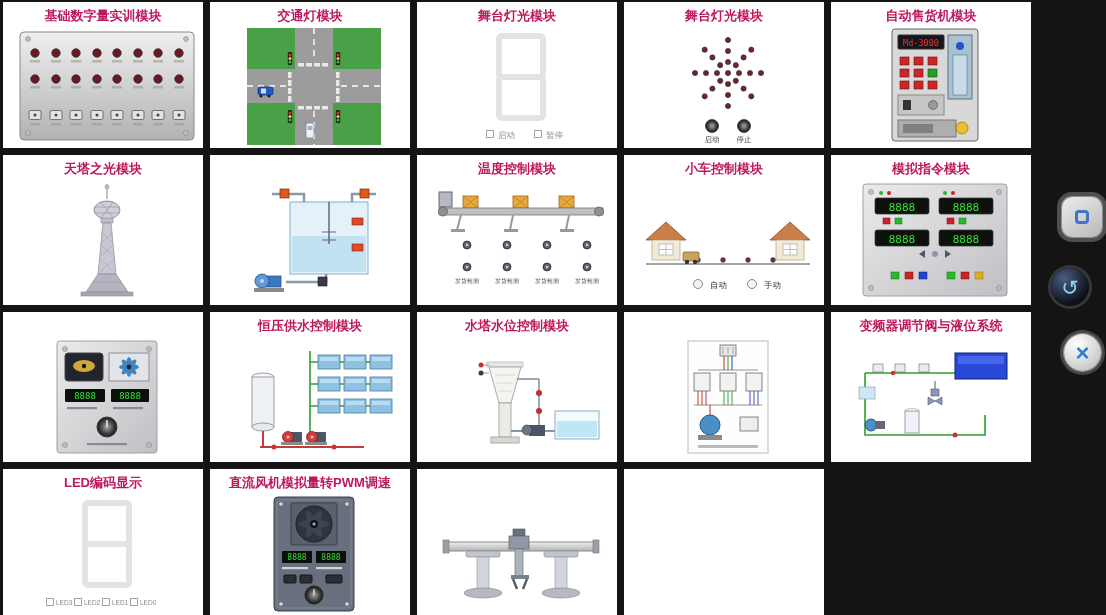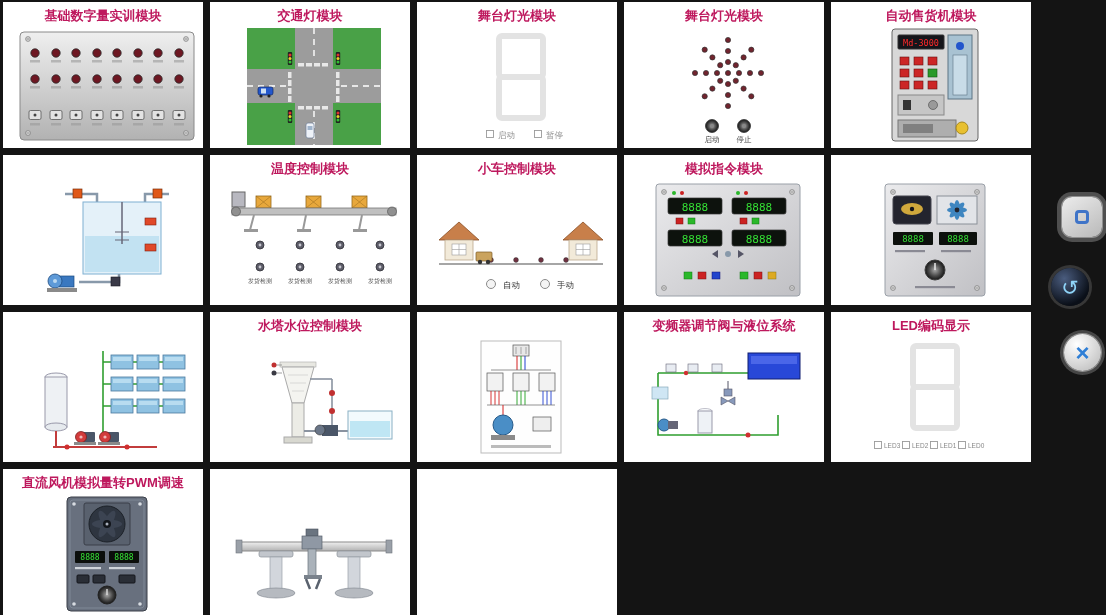--- a/index.html
+++ b/index.html
@@ -286,20 +286,37 @@
         <rect x="63" y="68" width="46" height="20" fill="#c6c6c6" stroke="#888"></rect>
         <rect x="68" y="73" width="8" height="10" fill="#333"></rect>
         <circle cx="98" cy="78" r="4.5" fill="#9a9a9a" stroke="#555" stroke-width="0.7"></circle>
         <rect x="63" y="93" width="58" height="17" fill="#aeaeae" stroke="#777"></rect>
         <rect x="68" y="97" width="30" height="9" fill="#808080"></rect>
         <circle cx="127" cy="101" r="6" fill="#e8c030" stroke="#a8881a"></circle>
       </svg>
     </div>
   </div>
 
+  <div class="card">
+    <div class="card-title">天塔之光模块</div>
+    <div class="ill">
+      <svg viewBox="0 0 200 120" width="200" height="126">
+        <line x1="100" y1="2" x2="100" y2="17" stroke="#99a" stroke-width="1.2"></line>
+        <circle cx="100" cy="5" r="2" fill="#b8b8c4" stroke="#8899aa" stroke-width="0.6"></circle>
+        <ellipse cx="100" cy="28" rx="13" ry="9" fill="#cfcfd8" stroke="#8d8d9c"></ellipse>
+        <path d="M88,25 h24 M88,31 h24 M94,20 l12,16 M106,20 l-12,16" stroke="#8d8d9c" stroke-width="0.6" fill="none"></path>
+        <rect x="94" y="36" width="12" height="5" fill="#bdbdc8" stroke="#8d8d9c" stroke-width="0.6"></rect>
+        <polygon points="96,41 104,41 109,92 91,92" fill="#c8c8d2" stroke="#8d8d9c" stroke-width="0.7"></polygon>
+        <path d="M94,50 l11,10 M106,50 l-11,10 M93,62 l13,12 M107,62 l-13,12 M92,76 l15,14 M108,76 l-15,14" stroke="#9a9aa8" stroke-width="0.5"></path>
+        <polygon points="91,92 109,92 121,110 79,110" fill="#b4b4c0" stroke="#8d8d9c" stroke-width="0.7"></polygon>
+        <path d="M85,100 h30" stroke="#9a9aa8" stroke-width="0.5"></path>
+        <rect x="74" y="110" width="52" height="4" fill="#a6a6b2" stroke="#8d8d9c" stroke-width="0.6"></rect>
+      </svg>
+    </div>
+  </div>
 
   <div class="card">
     <div class="ill">
       <svg viewBox="0 0 200 120" width="200" height="126">
         <path d="M58,12 h32 v8" stroke="#8899aa" stroke-width="2.5" fill="none"></path>
         <rect x="66" y="7" width="9" height="9" fill="#e05818" stroke="#7a2e0a" stroke-width="0.7"></rect>
         <path d="M162,12 h-24 v8" stroke="#8899aa" stroke-width="2.5" fill="none"></path>
         <rect x="146" y="7" width="9" height="9" fill="#e05818" stroke="#7a2e0a" stroke-width="0.7"></rect>
         <rect x="76" y="20" width="78" height="72" fill="#e4f1f9" stroke="#7fb0d2"></rect>
         <rect x="78" y="54" width="74" height="36" fill="#c2e2f2"></rect>
@@ -434,20 +451,21 @@
         <g transform="translate(100,88)">
           <circle r="10" fill="url(#g-knob)" stroke="#3a3a3a"></circle>
           <line y2="-7" stroke="#e8e8e8" stroke-width="1.5"></line>
         </g>
         <rect x="80" y="104" width="40" height="2.2" fill="#8a8a94"></rect>
       </svg>
     </div>
   </div>
 
   <div class="card">
+    <div class="card-title">恒压供水控制模块</div>
     <div class="ill">
       <svg viewBox="0 0 200 120" width="200" height="126">
         <line x1="96" y1="12" x2="96" y2="98" stroke="#2f9e2f" stroke-width="1.6"></line>
         <line x1="96" y1="23" x2="176" y2="23" stroke="#2f9e2f" stroke-width="1.4"></line>
         <line x1="96" y1="45" x2="176" y2="45" stroke="#2f9e2f" stroke-width="1.4"></line>
         <line x1="96" y1="67" x2="176" y2="67" stroke="#2f9e2f" stroke-width="1.4"></line>
         <use href="#d-tank" x="104" y="16"></use>
           <use href="#d-tank" x="130" y="16"></use>
           <use href="#d-tank" x="156" y="16"></use>
         <use href="#d-tank" x="104" y="38"></use>

